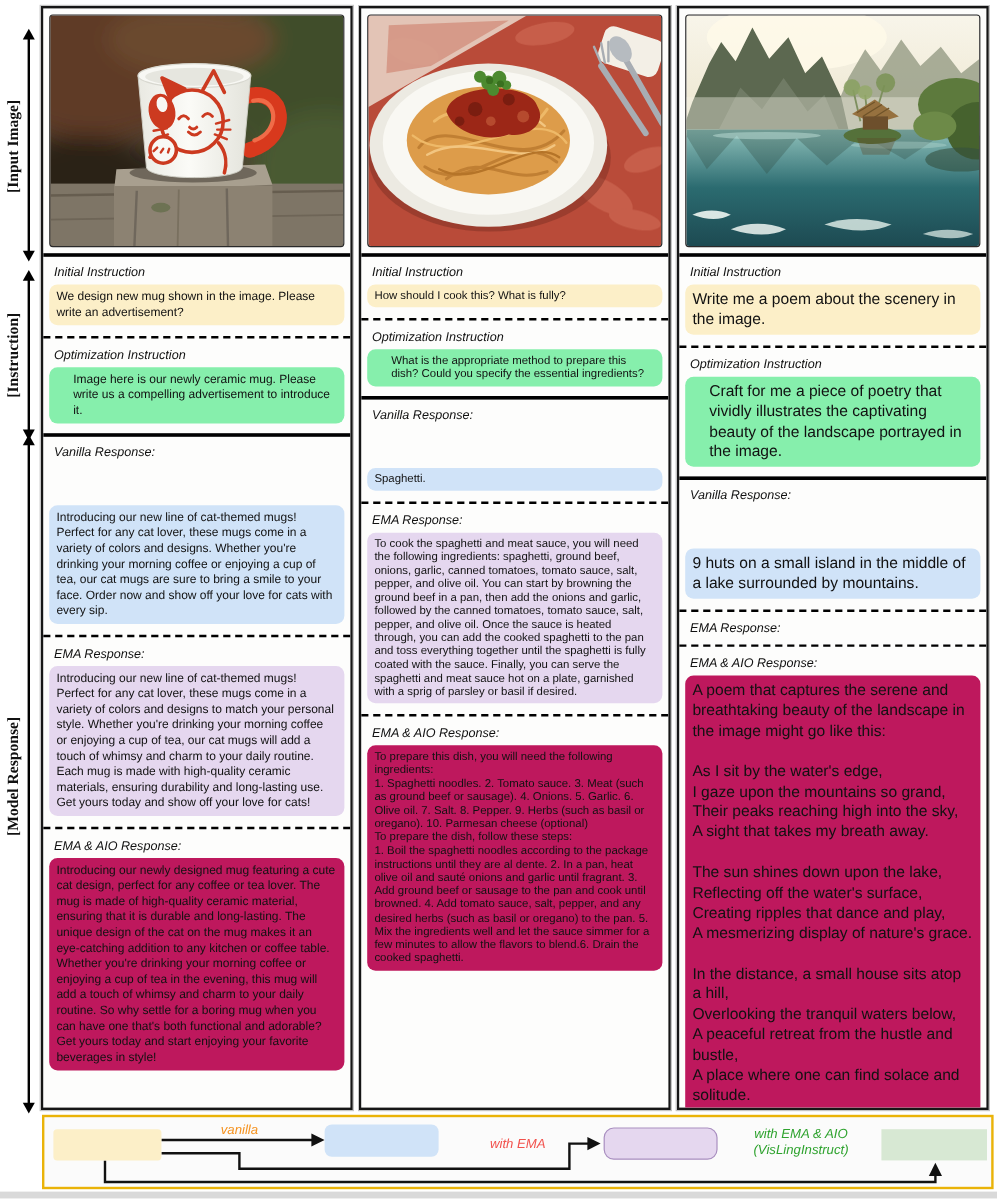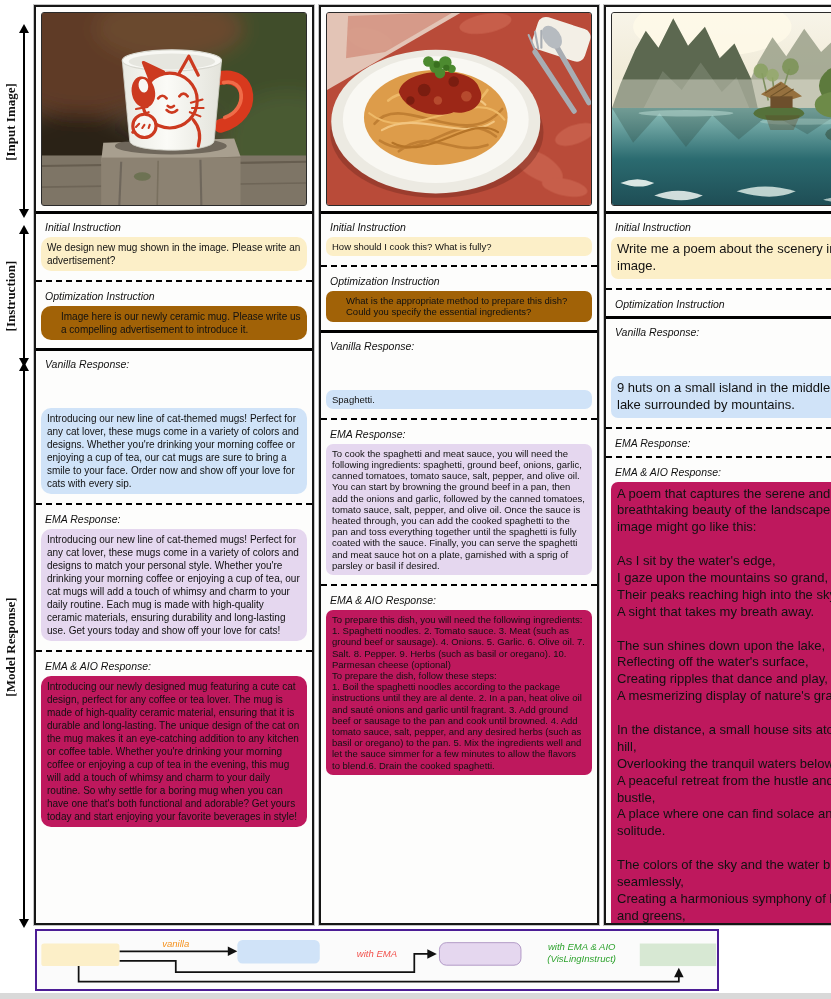--- a/index.html
+++ b/index.html
@@ -11,42 +11,42 @@
   .varrow::before{content:"";position:absolute;top:-8px;left:-4px;
     border:5px solid transparent;border-bottom:9px solid #000;border-top:none;}
   .varrow::after{content:"";position:absolute;bottom:-8px;left:-4px;
     border:5px solid transparent;border-top:9px solid #000;border-bottom:none;}
   .side-label{position:absolute;width:220px;text-align:center;
     transform:rotate(-90deg);transform-origin:center;
     font-family:"Liberation Serif",serif;font-weight:bold;font-size:13px;white-space:nowrap;}
 
   
   .cols{position:absolute;left:34px;top:5px;display:flex;gap:5px;}
-  .column{box-sizing:border-box;width:280px;height:920px;border:2px solid #161616;
+  .column{box-sizing:border-box;width:260px;height:920px;border:2px solid #161616;
           outline:1px solid #c4c4c4;background:#fdfdfc;overflow:hidden;
           display:flex;flex-direction:column;}
   .photo{margin:5px 5px 3px;height:192px;flex:0 0 192px;border:1px solid #2a2a2a;
          border-radius:3px;overflow:hidden;background:#ccc;}
   .photo svg{display:block;width:100%;height:100%;}
   .div-solid{border-top:3px solid #000;margin:2px 0;}
   .div-dash{border-top:2px dashed #000;margin:3px 0;}
   .sec-h{font-style:italic;font-size:10.5px;margin:5px 9px 4px;color:#111;}
   .hl{margin:0 5px 6px;padding:4px 6px;border-radius:7px;white-space:pre-wrap;}
-  .c1 .hl{font-size:10px;line-height:1.3;border-radius:10px;}
+  .c1 .hl{font-size:10px;line-height:1.3;}
   .c2 .hl{font-size:9.5px;line-height:1.18;}
   .c3 .hl{font-size:13px;line-height:1.3;}
   .hl.yellow{background:#FCEFC8;}
-  .hl.pink{background:#a16207;padding-left:20px;}
+  .hl.pink{background:#86efac;padding-left:20px;}
   .hl.blue{background:#D0E3F8;margin-top:34px;}
   .hl.purple{background:#E5D7EF;}
   .hl.green{background:#be185d;}
 
   
-  .legend{position:absolute;left:35px;top:929px;width:684px;height:62px;
-          box-sizing:border-box;border:2px solid #4c1d95;background:#fbfbfb;}
+  .legend{position:absolute;left:35px;top:929px;width:793px;height:62px;
+          box-sizing:border-box;border:2px solid #eab308;background:#fbfbfb;}
   .legend svg{display:block;width:100%;height:100%;}
   .legend text{font-family:"Liberation Sans",sans-serif;font-style:italic;font-size:11px;}
   .bottom-strip{position:absolute;left:0;top:993px;width:831px;height:6px;background:#d9d9d9;}
 </style>
 </head>
 <body>
 
 <div class="figure">
 
   <div class="varrow" style="top:32px;height:178px;"></div>
@@ -261,20 +261,21 @@
           <path d="M40,178 q22,-9 46,0 q-18,9 -46,0 Z" fill="#eef6f2" opacity="0.85"></path>
           <path d="M118,174 q26,-9 56,0 q-22,10 -56,0 Z" fill="#e6f2ec" opacity="0.8"></path>
           <path d="M200,182 q20,-7 42,0 q-16,7 -42,0 Z" fill="#e6f2ec" opacity="0.7"></path>
         </svg>
       </div>
       <div class="div-solid"></div>
       <div class="sec-h">Initial Instruction</div>
       <div class="hl yellow">Write me a poem about the scenery in the image.</div>
       <div class="div-dash"></div>
       <div class="sec-h">Optimization Instruction</div>
+      <div class="hl pink">Craft for me a piece of poetry that vividly illustrates the captivating beauty of the landscape portrayed in the image.</div>
       <div class="div-solid"></div>
       <div class="sec-h">Vanilla Response:</div>
       <div class="hl blue">9 huts on a small island in the middle of a lake surrounded by mountains.</div>
       <div class="div-dash"></div>
       <div class="sec-h">EMA Response:</div>
       <div class="div-dash"></div>
       <div class="sec-h">EMA &amp; AIO Response:</div>
       <div class="hl green">A poem that captures the serene and breathtaking beauty of the landscape in the image might go like this:
 
 As I sit by the water's edge,

